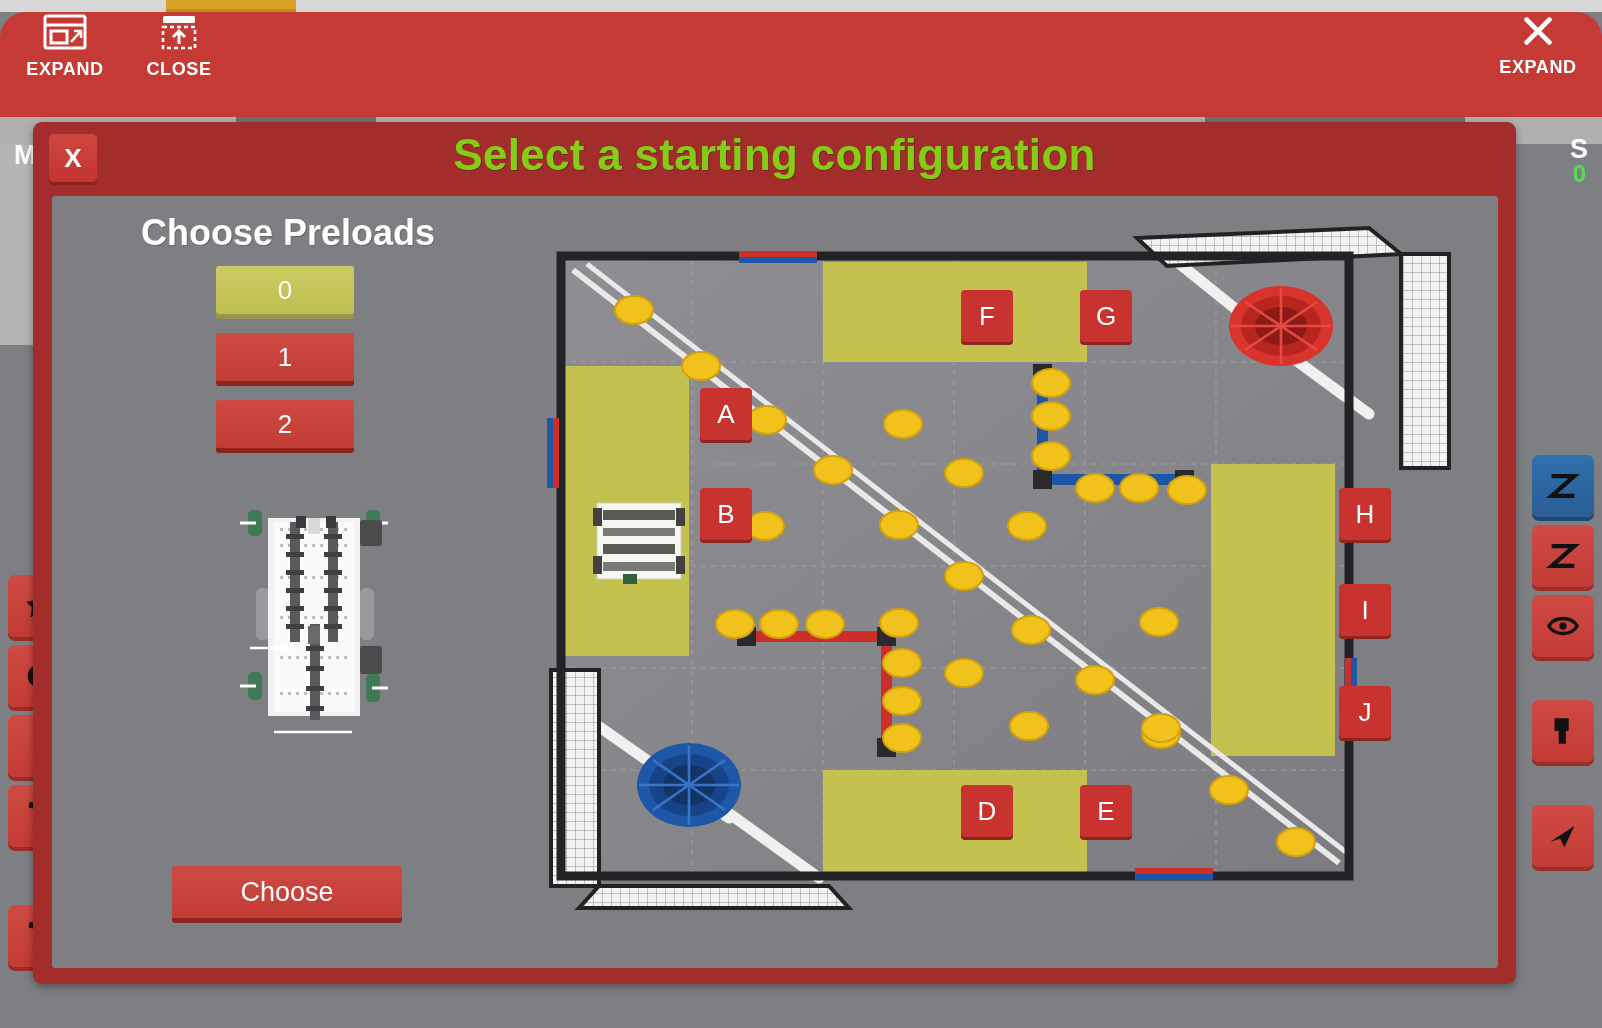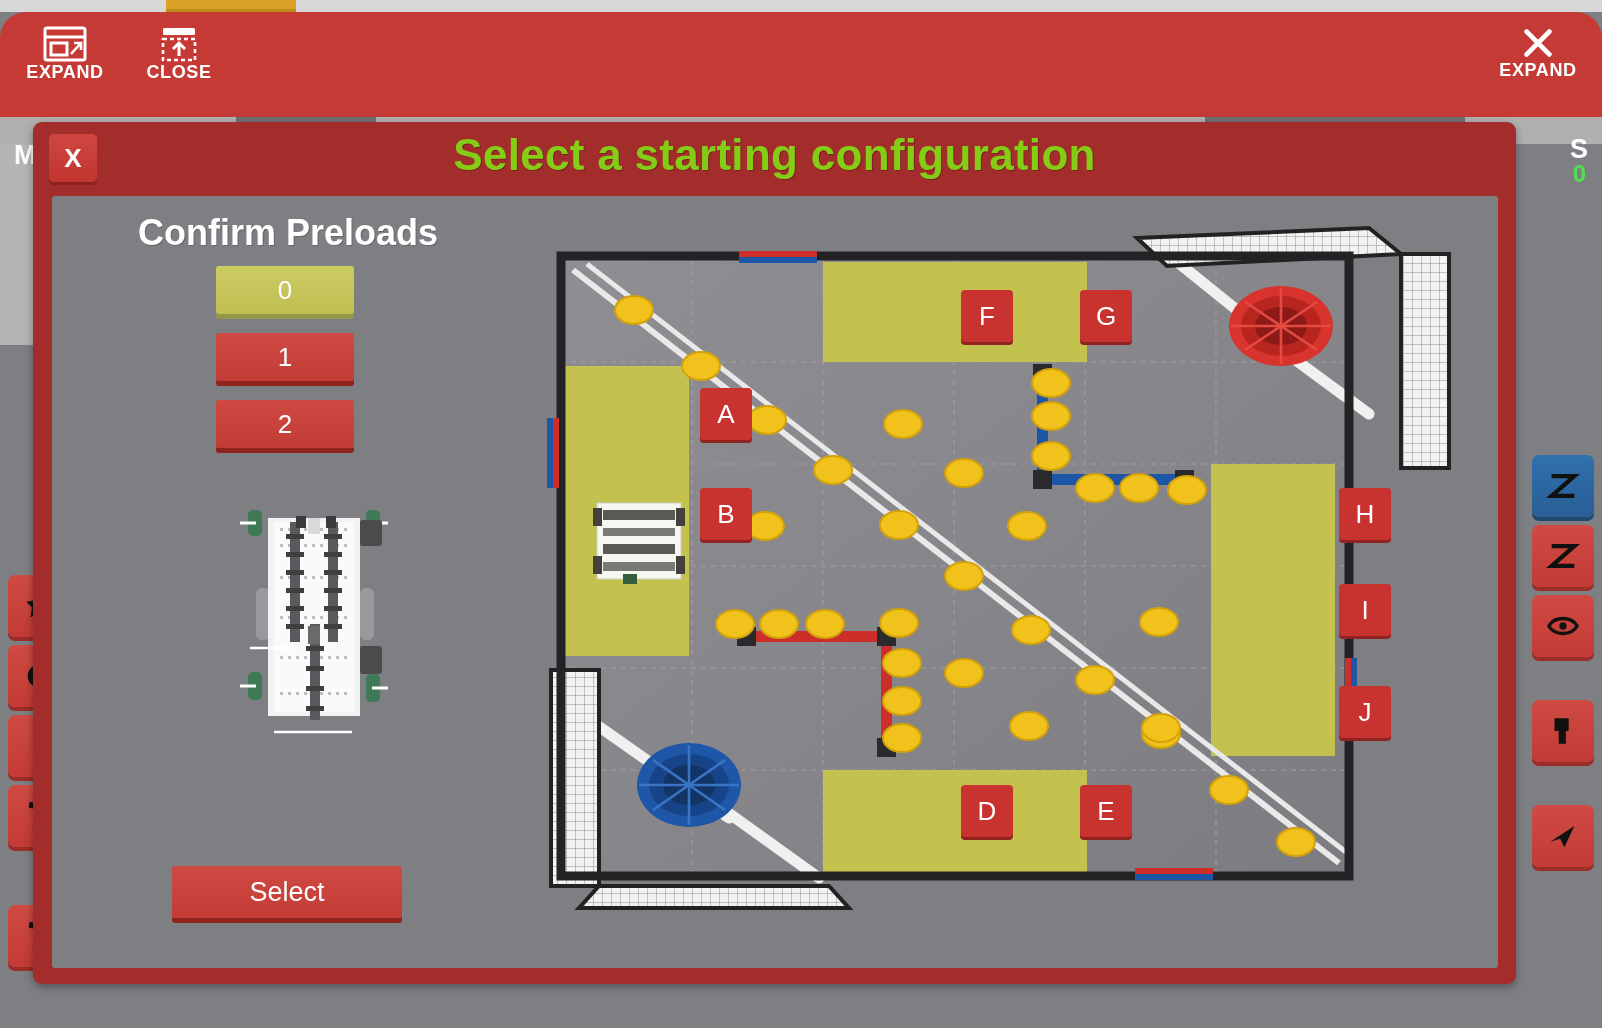--- a/index.html
+++ b/index.html
@@ -66,22 +66,22 @@
   .bg-tool.blue { background: linear-gradient(#2f70ad, #2a5e95); box-shadow: 0 4px 0 #21486f; }
   .bg-tool svg { display:block; }
 
   
   .toolbar {
     position: absolute; left: 0; top: 12px; width: 1602px; height: 105px;
     background: #c63a36;
     border-top-left-radius: 26px; border-top-right-radius: 26px;
   }
   .tool-btn {
-    position: absolute; top: 14px;
-    display: flex; flex-direction: column; align-items: center; 
+    position: absolute; top: 2px;
+    display: flex; flex-direction: column; align-items: center; gap: 9px;
     color: #ffffff; cursor: pointer;
   }
   .tool-btn .lbl { font-size: 18px; font-weight: bold; letter-spacing: .6px; }
   .tool-btn.expand { left: 26px; width: 78px; }
   .tool-btn.hide   { left: 142px; width: 74px; }
   .tool-btn.close  { right: 24px; width: 80px; }
 
   
   .modal {
     position: absolute; left: 33px; top: 122px;
@@ -274,21 +274,21 @@
 
   <div class="modal">
 
     <div class="modal-header">
       <button class="modal-close">X</button>
       <div class="modal-title">Select a starting configuration</div>
     </div>
 
     <div class="modal-body">
 
-      <div class="preload-title">Confirm Preloads</div>
+      <div class="preload-title">Choose Preloads</div>
 
       <div class="preload-list">
         <button class="preload-btn selected">0</button>
         <button class="preload-btn">1</button>
         <button class="preload-btn">2</button>
       </div>
 
       <svg class="robot-img" viewBox="0 0 160 242">
         <rect x="0" y="0" width="160" height="242" fill="#7e7f83"></rect>
 
@@ -392,21 +392,21 @@
         <rect x="126" y="24" width="22" height="26" rx="3" fill="#4b4b4e"></rect>
         <rect x="126" y="150" width="22" height="28" rx="3" fill="#4b4b4e"></rect>
         <rect x="62" y="20" width="10" height="12" fill="#3b3b3e"></rect>
         <rect x="92" y="20" width="10" height="12" fill="#3b3b3e"></rect>
         <rect x="74" y="22" width="12" height="16" fill="#d9d9d9"></rect>
         <rect x="74" y="130" width="12" height="18" fill="#6a6a6d"></rect>
         <line x1="16" y1="152" x2="60" y2="152" stroke="#fff" stroke-width="2.4"></line>
         <line x1="40" y1="236" x2="118" y2="236" stroke="#fff" stroke-width="2.4"></line>
       </svg>
 
-      <button class="confirm-btn">Select</button>
+      <button class="confirm-btn">Choose</button>
 
       <div class="field-wrap">
         <svg viewBox="0 0 920 715">
           <defs>
             <linearGradient id="tilegrad" x1="0" y1="0" x2="1" y2="1">
               <stop offset="0%" stop-color="#8f8f93"></stop>
               <stop offset="55%" stop-color="#86868a"></stop>
               <stop offset="100%" stop-color="#7c7c80"></stop>
             </linearGradient>
             <pattern id="netpat" width="9" height="9" patternUnits="userSpaceOnUse">

